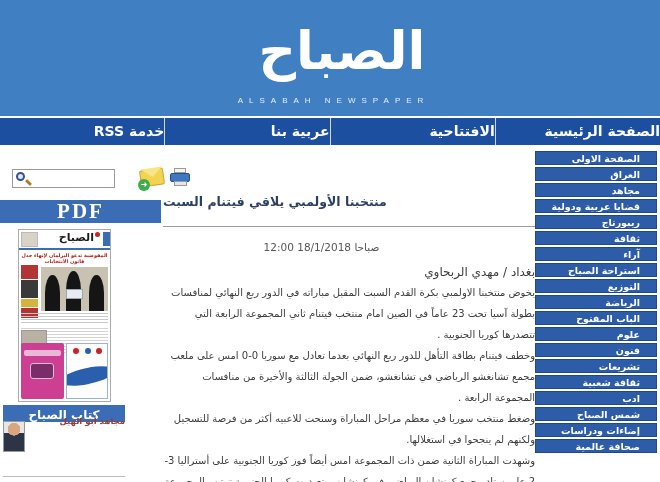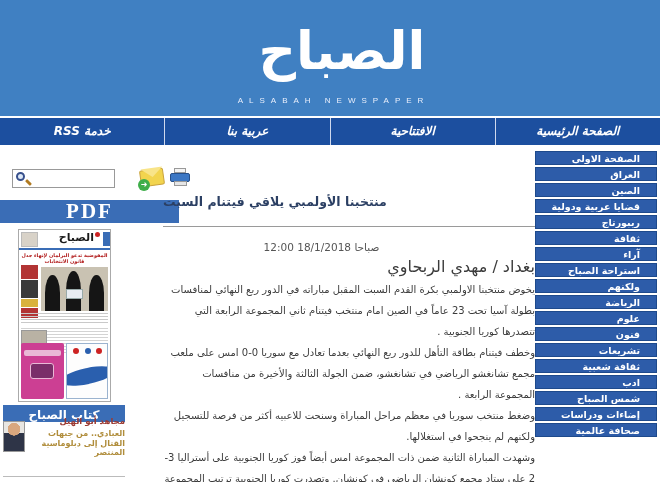--- a/index.html
+++ b/index.html
@@ -13,36 +13,36 @@
   
   .banner{position:absolute; left:0; top:0; width:660px; height:116px; background:var(--banner-blue);}
   .logo{position:absolute; left:50%; top:0; transform:translateX(-50%); margin-left:12px; width:320px; height:116px; text-align:center;}
   .sun-wrap{position:absolute; left:50%; top:3px; transform:translateX(-50%); z-index:3; text-align:center;}
   .logo-en{color:#fff; font-weight:bold; font-size:8px; letter-spacing:2px; margin-top:-1px;}
   .logo-ar{position:absolute; left:0; right:0; top:8px; z-index:2; color:#fff; font-weight:bold; font-size:52px; line-height:86px; direction:rtl;}
   .tagline{position:absolute; left:0; right:17px; top:96px; color:#e8eefc; font-size:8px; letter-spacing:6px; font-family:"Liberation Sans", sans-serif;}
 
   
   .navbar{position:absolute; left:0; top:116px; width:660px; height:29px; background:var(--nav-blue); border-top:2px solid #fff; display:flex;}
-  .nav-item{flex:1; color:#fff; font-weight:bold; font-size:12px; text-align:center; line-height:27px; border-left:1px solid #cfd9ee; cursor:pointer;font-style:italic;}
+  .nav-item{flex:1; color:#fff; font-weight:bold; font-size:14px; line-height:27px; border-left:1px solid #cfd9ee; cursor:pointer;}
   .nav-item:last-child{border-left:none;}
 
   
   .sidebar{position:absolute; right:3px; top:151px; width:122px; direction:rtl;}
   .side-item{height:14px; line-height:13px; margin-bottom:2px; background:var(--sidebar-blue); border:1px solid #1e4a8c;
              color:#fff; font-weight:bold; font-size:9.5px; text-align:right; padding:0 16px 0 2px; cursor:pointer; overflow:hidden;}
 
   
   .search-box{position:absolute; left:12px; top:169px; width:103px; height:19px; border:1px solid #999; background:#fff; display:flex; align-items:center;}
   .mag{position:relative; width:16px; height:16px; margin:0 2px; flex:0 0 auto;}
   .mag-glass{position:absolute; left:1px; top:1px; width:9px; height:9px; border:2px solid #38508c; border-radius:50%; background:#dce8f7;}
   .mag-handle{position:absolute; left:10px; top:10px; width:7px; height:3px; background:#b07a22; transform:rotate(45deg); border-radius:1px;}
   .search-input{border:none; outline:none; width:78px; height:15px; font-size:10px;}
 
-  .pdf-banner{position:absolute; left:0; top:200px; width:179px; height:23px; background:var(--panel-blue); color:#fff;
+  .pdf-banner{position:absolute; left:0; top:200px; width:161px; height:23px; background:var(--panel-blue); color:#fff;
               font-family:"Liberation Serif", serif; font-weight:bold; font-size:21px; line-height:23px; text-align:center; letter-spacing:2px; cursor:pointer;}
 
   
   .thumb{position:absolute; left:18px; top:229px; width:93px; height:173px; background:#fff; border:1px solid #aaa; overflow:hidden; cursor:pointer;}
   .t-mast{position:relative; height:20px; border-bottom:2px solid var(--panel-blue); background:#fff;}
   .t-mast-photo{position:absolute; left:2px; top:2px; width:17px; height:15px; background:#d8d2c8; border:1px solid #bbb;}
   .t-mast-title{position:absolute; right:16px; top:1px; font-weight:bold; font-size:11px; color:#1a1a1a; direction:rtl;}
   .t-mast-dot{position:absolute; right:10px; top:2px; width:5px; height:5px; background:#cc2222; border-radius:50%;}
   .t-mast-tab{position:absolute; right:0; top:2px; width:7px; height:14px; background:var(--panel-blue);}
   .t-headline{color:#b01818; font-weight:bold; font-size:5px; line-height:6px; text-align:center; padding:2px 2px 1px; direction:rtl;}
@@ -83,21 +83,21 @@
   .env-arrow{position:absolute; left:0; bottom:0; width:12px; height:12px; background:#3fae4a; border-radius:50%; color:#fff; font-size:8px; line-height:12px; text-align:center;}
   .icon-print{position:absolute; left:169px; top:168px; width:22px; height:22px; cursor:pointer;}
   .p-paper{width:12px; height:5px; background:#f4f4f4; border:1px solid #999; margin:0 auto;}
   .p-body{width:20px; height:9px; background:#3c77c4; border:1px solid #27508a; border-radius:2px; margin:0 auto;}
   .p-tray{width:13px; height:5px; background:#e6e6e6; border:1px solid #999; margin:-1px auto 0;}
 
   .content{position:absolute; left:163px; top:194px; width:372px; direction:rtl;}
   .article-title{font-size:12.5px; font-weight:bold; color:#2b3f63; text-align:left;}
   .title-rule{border:none; border-top:1px solid #9a9a9a; margin:17px 0 0;}
   .article-date{margin:14px 55px 0 0; text-align:center; color:#555; font-size:10.5px;}
-  .article-byline{margin-top:4px; color:#3b3b3b; font-size:16px;}
+  .article-byline{margin-top:12px; color:#3b3b3b; font-size:12px;}
   .article-body{margin-top:3px;}
   .article-body p{font-size:10px; color:#3b3b3b; line-height:21px; text-align:right; direction:rtl;}
 </style>
 </head>
 <body>
 
 <div class="page">
 
   <div class="banner">
     <div class="logo">
@@ -109,28 +109,29 @@
   <div class="navbar" dir="rtl">
     <div class="nav-item">الصفحة الرئيسية</div>
     <div class="nav-item">الافتتاحية</div>
     <div class="nav-item">عربية بنا</div>
     <div class="nav-item">خدمة RSS</div>
   </div>
 
   <div class="sidebar">
     <div class="side-item">الصفحة الاولى</div>
     <div class="side-item">العراق</div>
-    <div class="side-item">الصين</div>
+    <div class="side-item">مجاهد</div>
     <div class="side-item">قضايا عربية ودولية</div>
     <div class="side-item">ريبورتاج</div>
     <div class="side-item">ثقافة</div>
     <div class="side-item">آراء</div>
     <div class="side-item">استراحة الصباح</div>
-    <div class="side-item">ولكنهم</div>
+    <div class="side-item">التوزيع</div>
     <div class="side-item">الرياضة</div>
+    <div class="side-item">الباب المفتوح</div>
     <div class="side-item">علوم</div>
     <div class="side-item">فنون</div>
     <div class="side-item">تشريعات</div>
     <div class="side-item">ثقافة شعبية</div>
     <div class="side-item">ادب</div>
     <div class="side-item">شمس الصباح</div>
     <div class="side-item">إضاءات ودراسات</div>
     <div class="side-item">صحافة عالمية</div>
   </div>
 
@@ -181,21 +182,20 @@
         <span class="t-dot-r" style="left:72%;top:8%;"></span>
         <span class="t-swoosh"></span>
       </div>
     </div>
   </div>
 
   <div class="writers-banner">كتاب الصباح</div>
   <div class="writer">
     <div class="w-photo"></div>
     <div class="w-name">مجاهد أبو الهيل</div>
-    <div class="w-title">العبادي.. من جبهات القتال إلى دبلوماسية المنتصر</div>
   </div>
   <div class="w-divider"></div>
 
   <div class="icon-mail">
     <span class="env-body"></span>
     <span class="env-flap"></span>
     <span class="env-arrow">➜</span>
   </div>
   <div class="icon-print">
     <div class="p-paper"></div>

